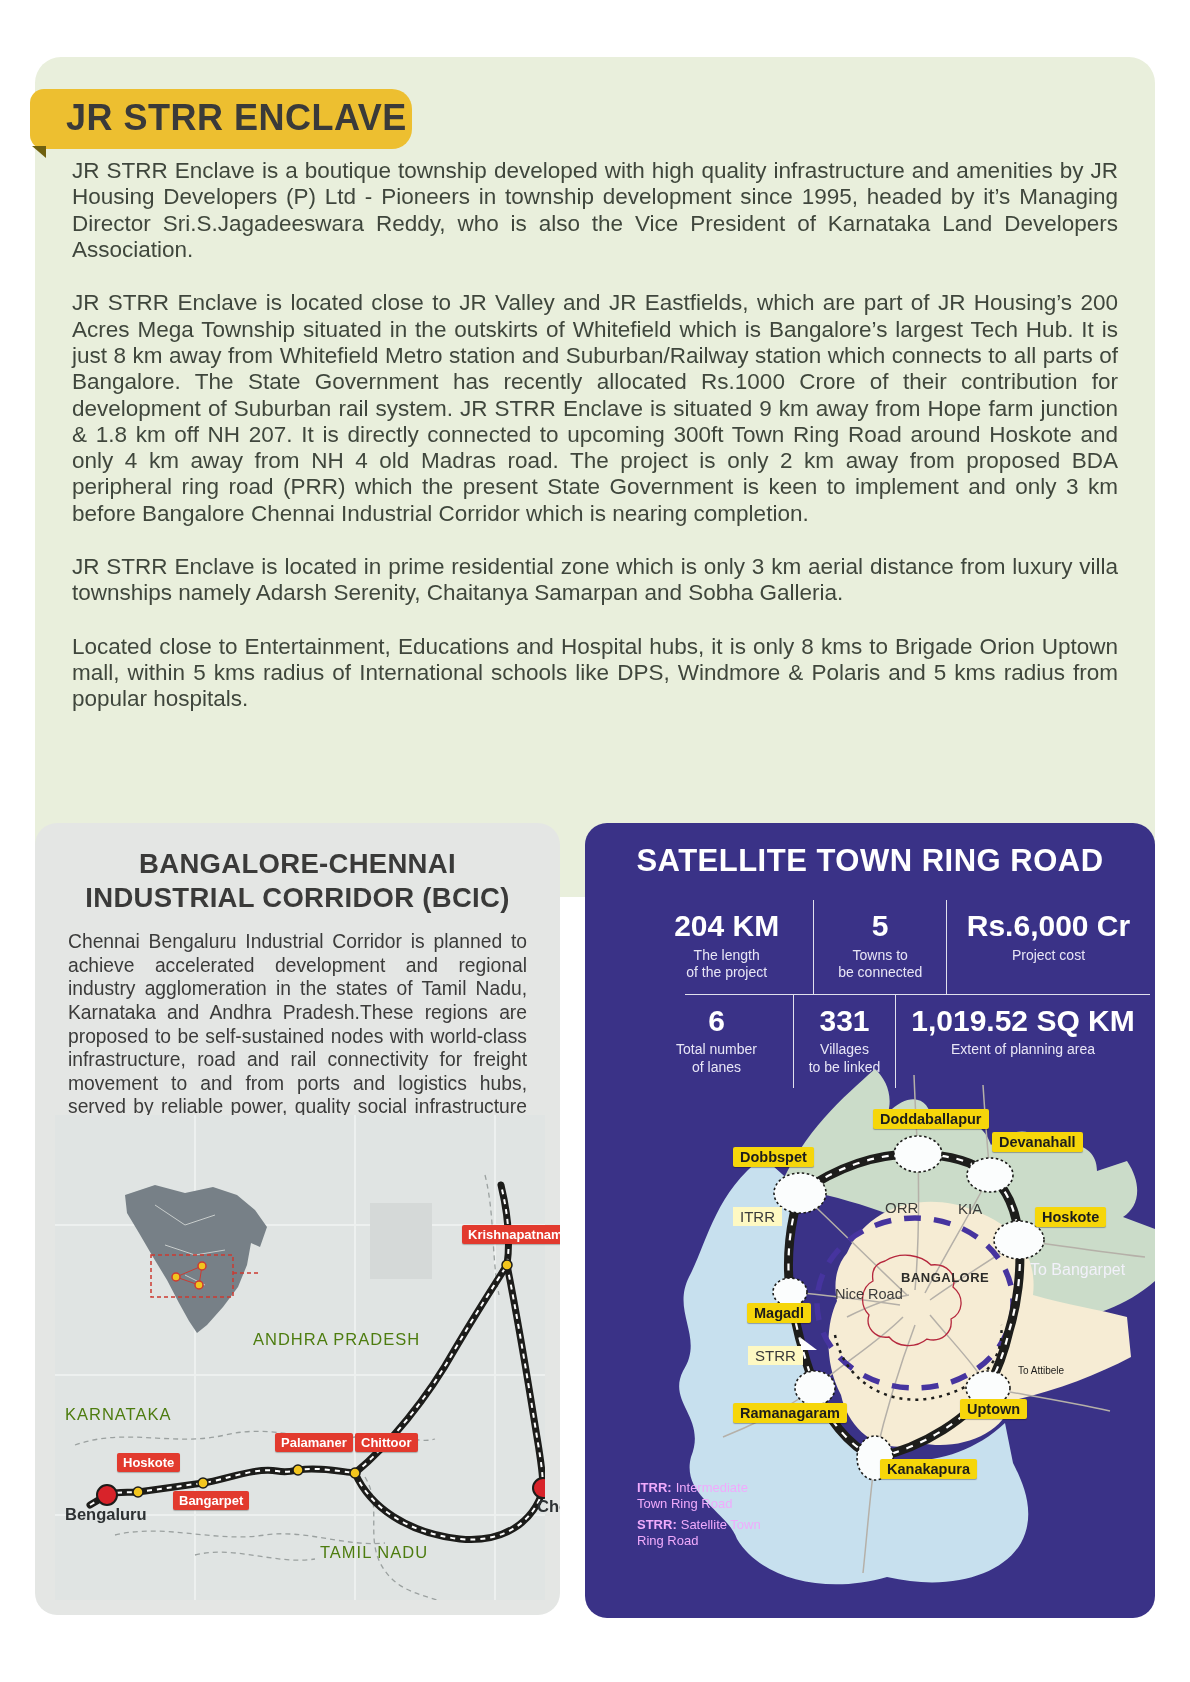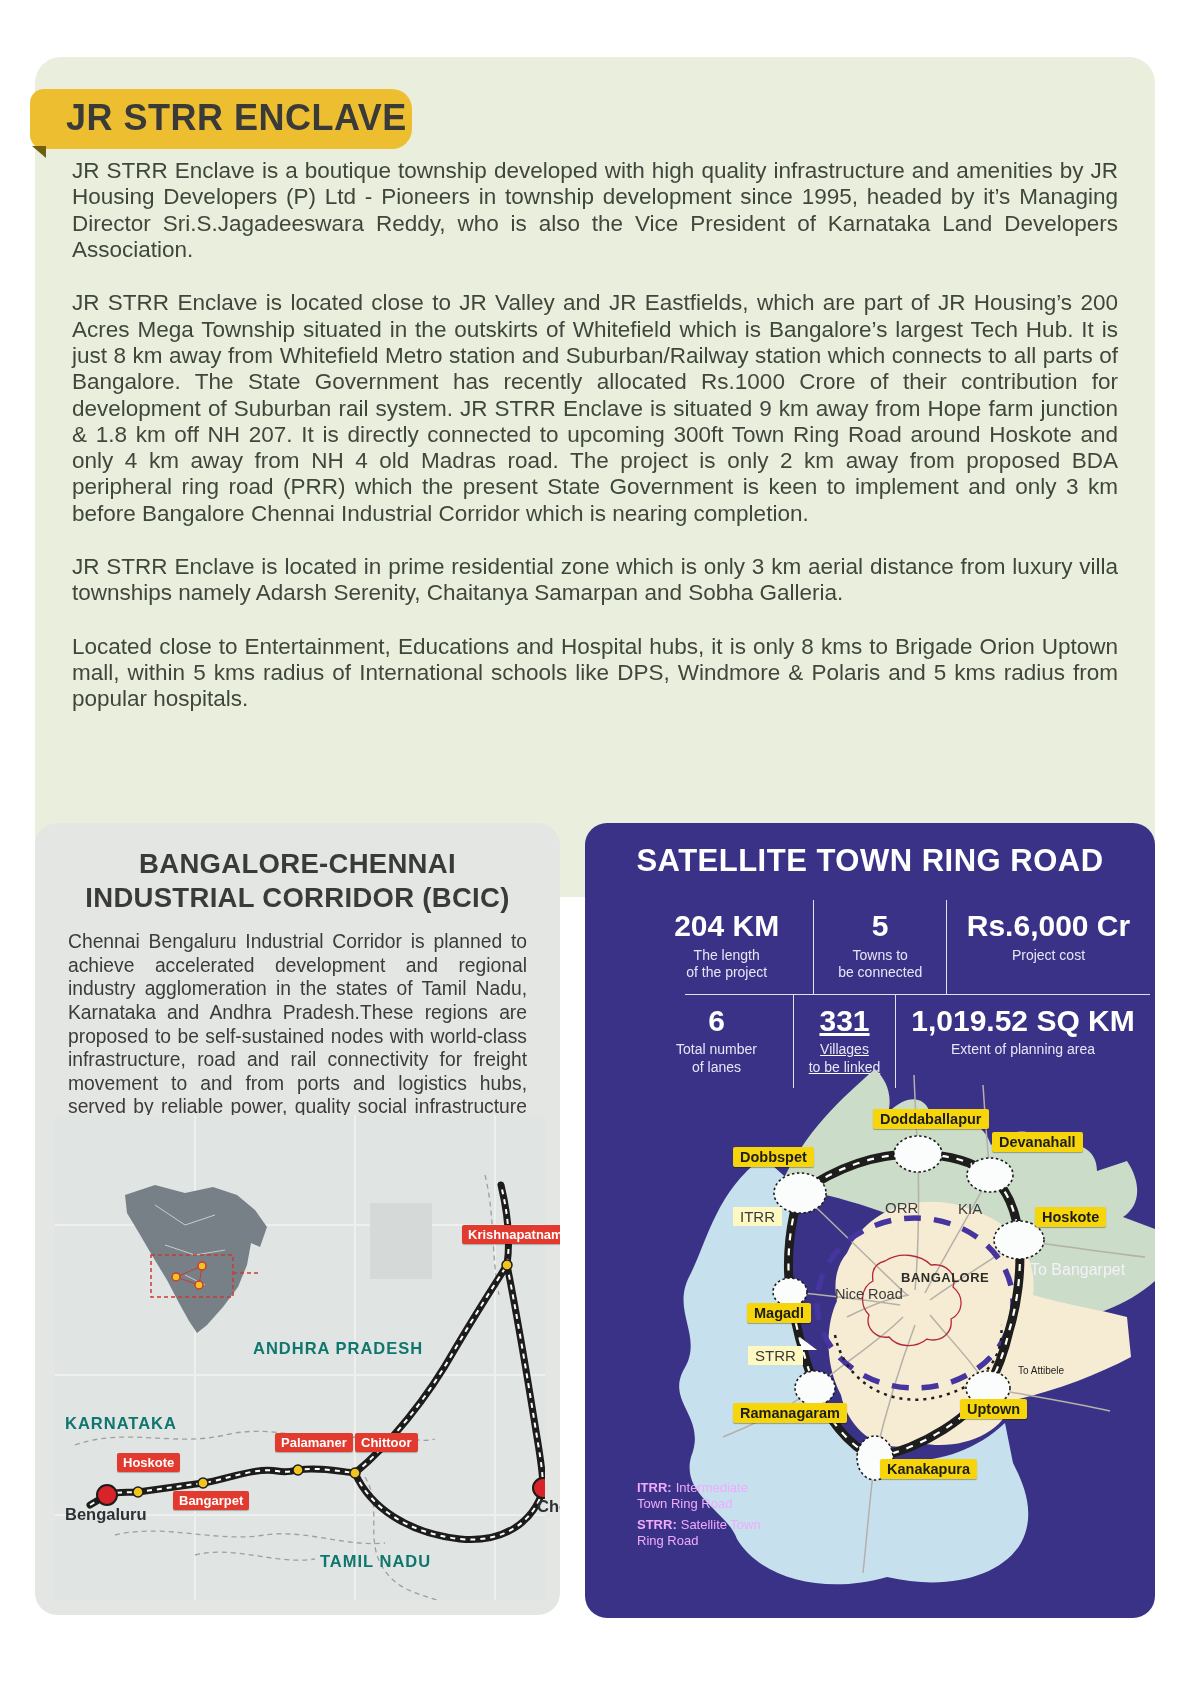--- a/index.html
+++ b/index.html
@@ -27,36 +27,36 @@
   .bcic-title{margin:24px 10px 0;text-align:center;font-size:27.5px;line-height:1.22;
         font-weight:bold;color:#3a3a39;letter-spacing:.3px;}
   .bcic-body{margin:16px 33px 0;font-size:19.3px;line-height:1.225;color:#3b3b3a;
         text-align:justify;}
   .bcic-map{position:absolute;left:20px;top:292px;width:490px;height:485px;}
   .bcic-map svg{position:absolute;left:0;top:0;}
 
   .maplabel{position:absolute;white-space:nowrap;}
   .red-badge{background:#e23a2e;color:#ffffff;font-weight:bold;font-size:13px;
         padding:2px 6px;border-radius:2px;box-shadow:0 1px 1px rgba(0,0,0,.25);}
-  .state-label{font-weight:bold;font-size:16.5px;color:#0f766e;letter-spacing:1px;margin-top:9px;}
+  .state-label{font-weight:normal;font-size:16.5px;color:#4d7c0f;letter-spacing:1px;}
   .city-label{font-weight:bold;font-size:16.5px;color:#2e3234;}
 
   
   .strr{position:absolute;left:585px;top:823px;width:570px;height:795px;
         background:#3a3287;border-radius:22px;overflow:hidden;color:#ffffff;}
   .strr-title{margin:20px 0 0;text-align:center;font-size:31px;font-weight:bold;
         letter-spacing:.5px;color:#ffffff;}
   .stats{position:absolute;left:55px;top:77px;width:510px;}
   .stat-row{display:flex;}
   .stat{box-sizing:border-box;text-align:center;padding:10px 4px 12px;}
   .stat .val{font-size:30px;font-weight:bold;line-height:1.05;color:#ffffff;}
   .stat .cap{margin-top:5px;font-size:14px;line-height:1.25;color:#e8e6f6;}
   .stat-row .stat + .stat{border-left:1px solid rgba(255,255,255,.85);}
   .r1 .s1{width:34%;} .r1 .s2{width:26%;} .r1 .s3{width:40%;}
-  .r2 .s1{width:30%;} .r2 .s2{width:20%;text-decoration:underline;} .r2 .s3{width:50%;}
+  .r2 .s1{width:30%;} .r2 .s2{width:20%;} .r2 .s3{width:50%;}
   .hline{border-top:1px solid rgba(255,255,255,.85);margin-left:45px;}
 
   .strr-map{position:absolute;left:0;top:242px;width:570px;height:553px;}
   .strr-map svg{position:absolute;left:0;top:0;}
   .yellow-badge{background:#f6d60a;color:#1d1d1b;font-weight:bold;font-size:14.5px;
         padding:2px 7px;border-radius:2px;box-shadow:0 1px 1px rgba(0,0,0,.3);}
   .white-badge{background:#fef9c3;color:#3a3a3a;font-size:15px;padding:1px 7px;}
   .strr-pointer{position:absolute;right:-14px;top:-8px;width:0;height:0;
         border-left:16px solid #ffffff;border-top:12px solid transparent;}
   .plain-dark{font-size:15px;color:#3c3c3a;}

